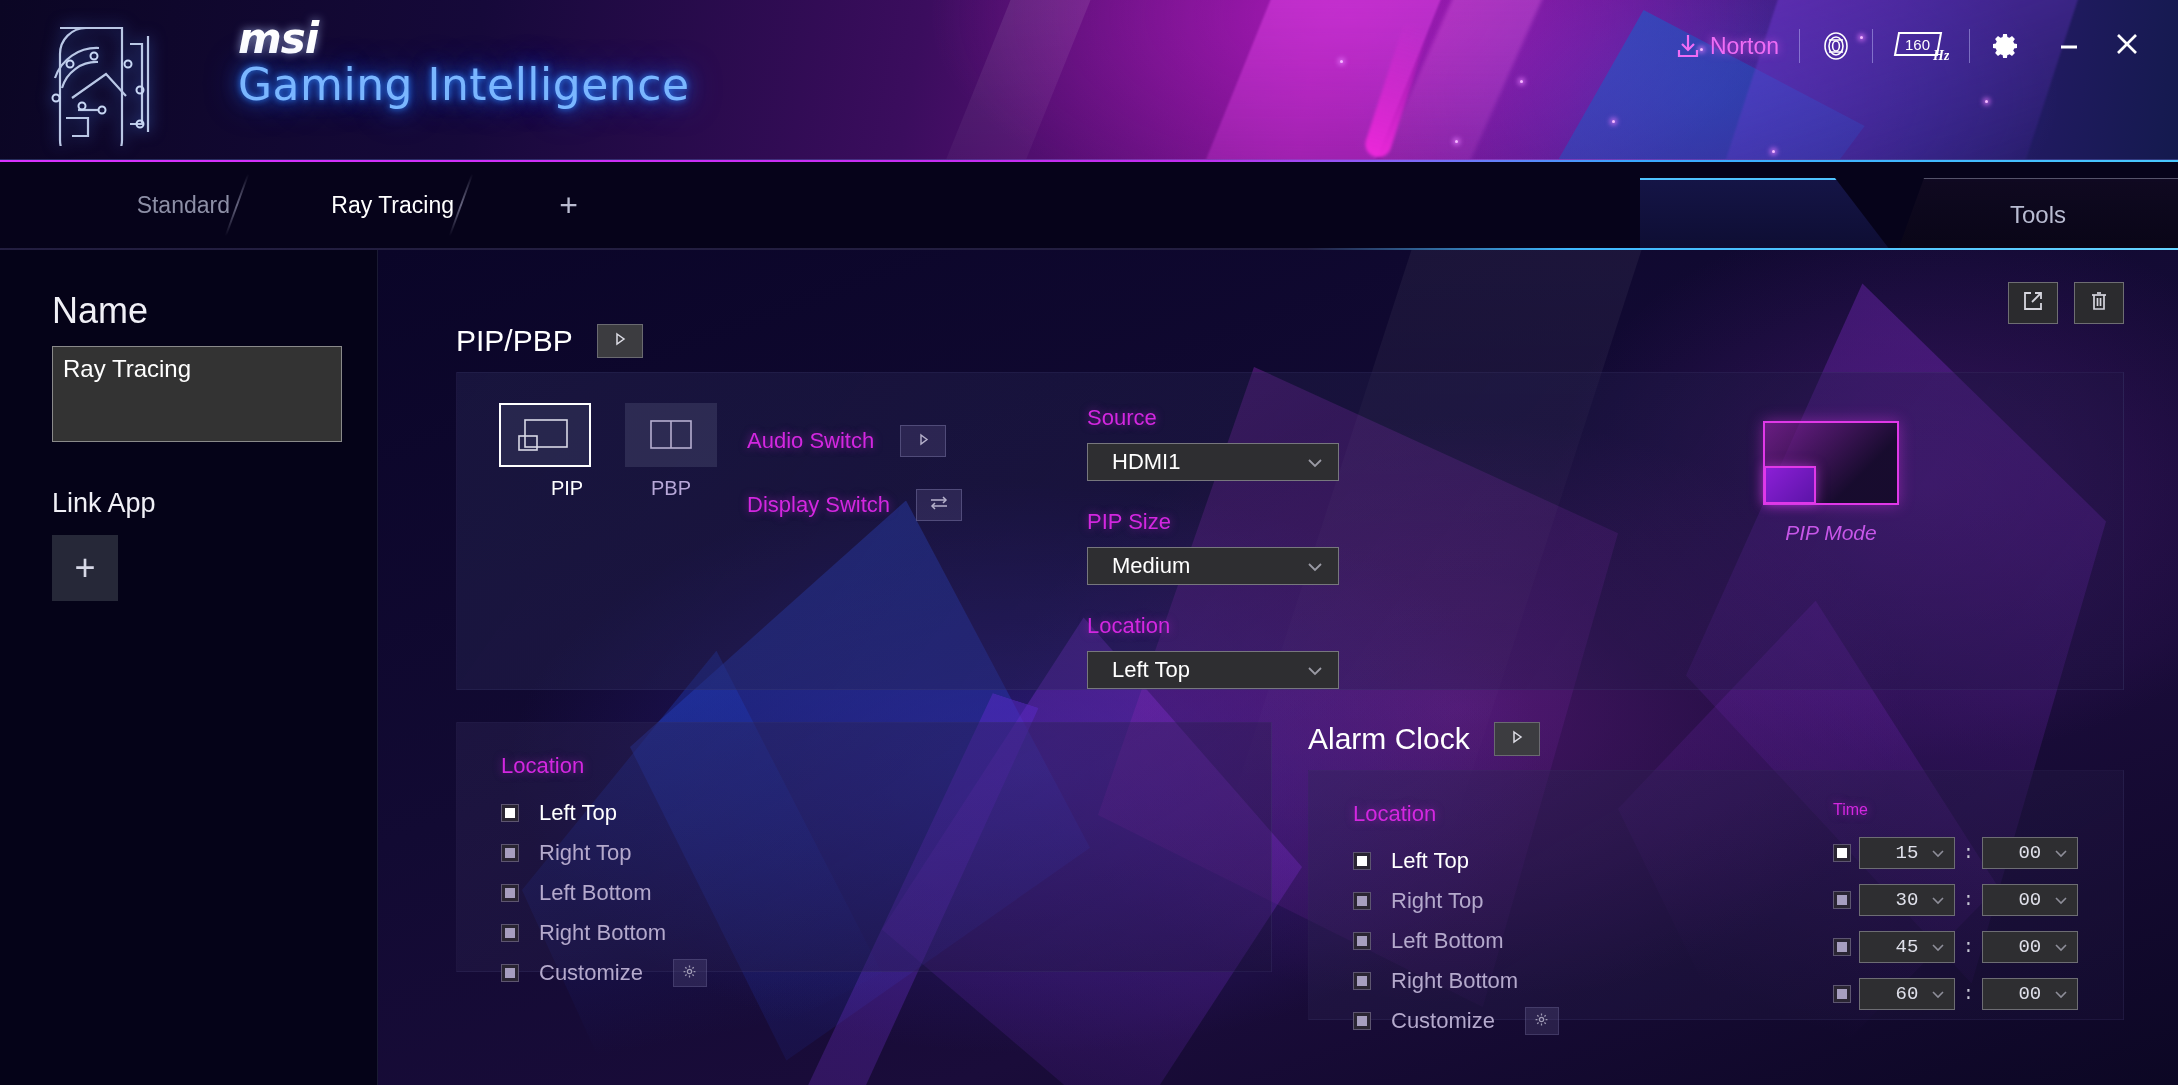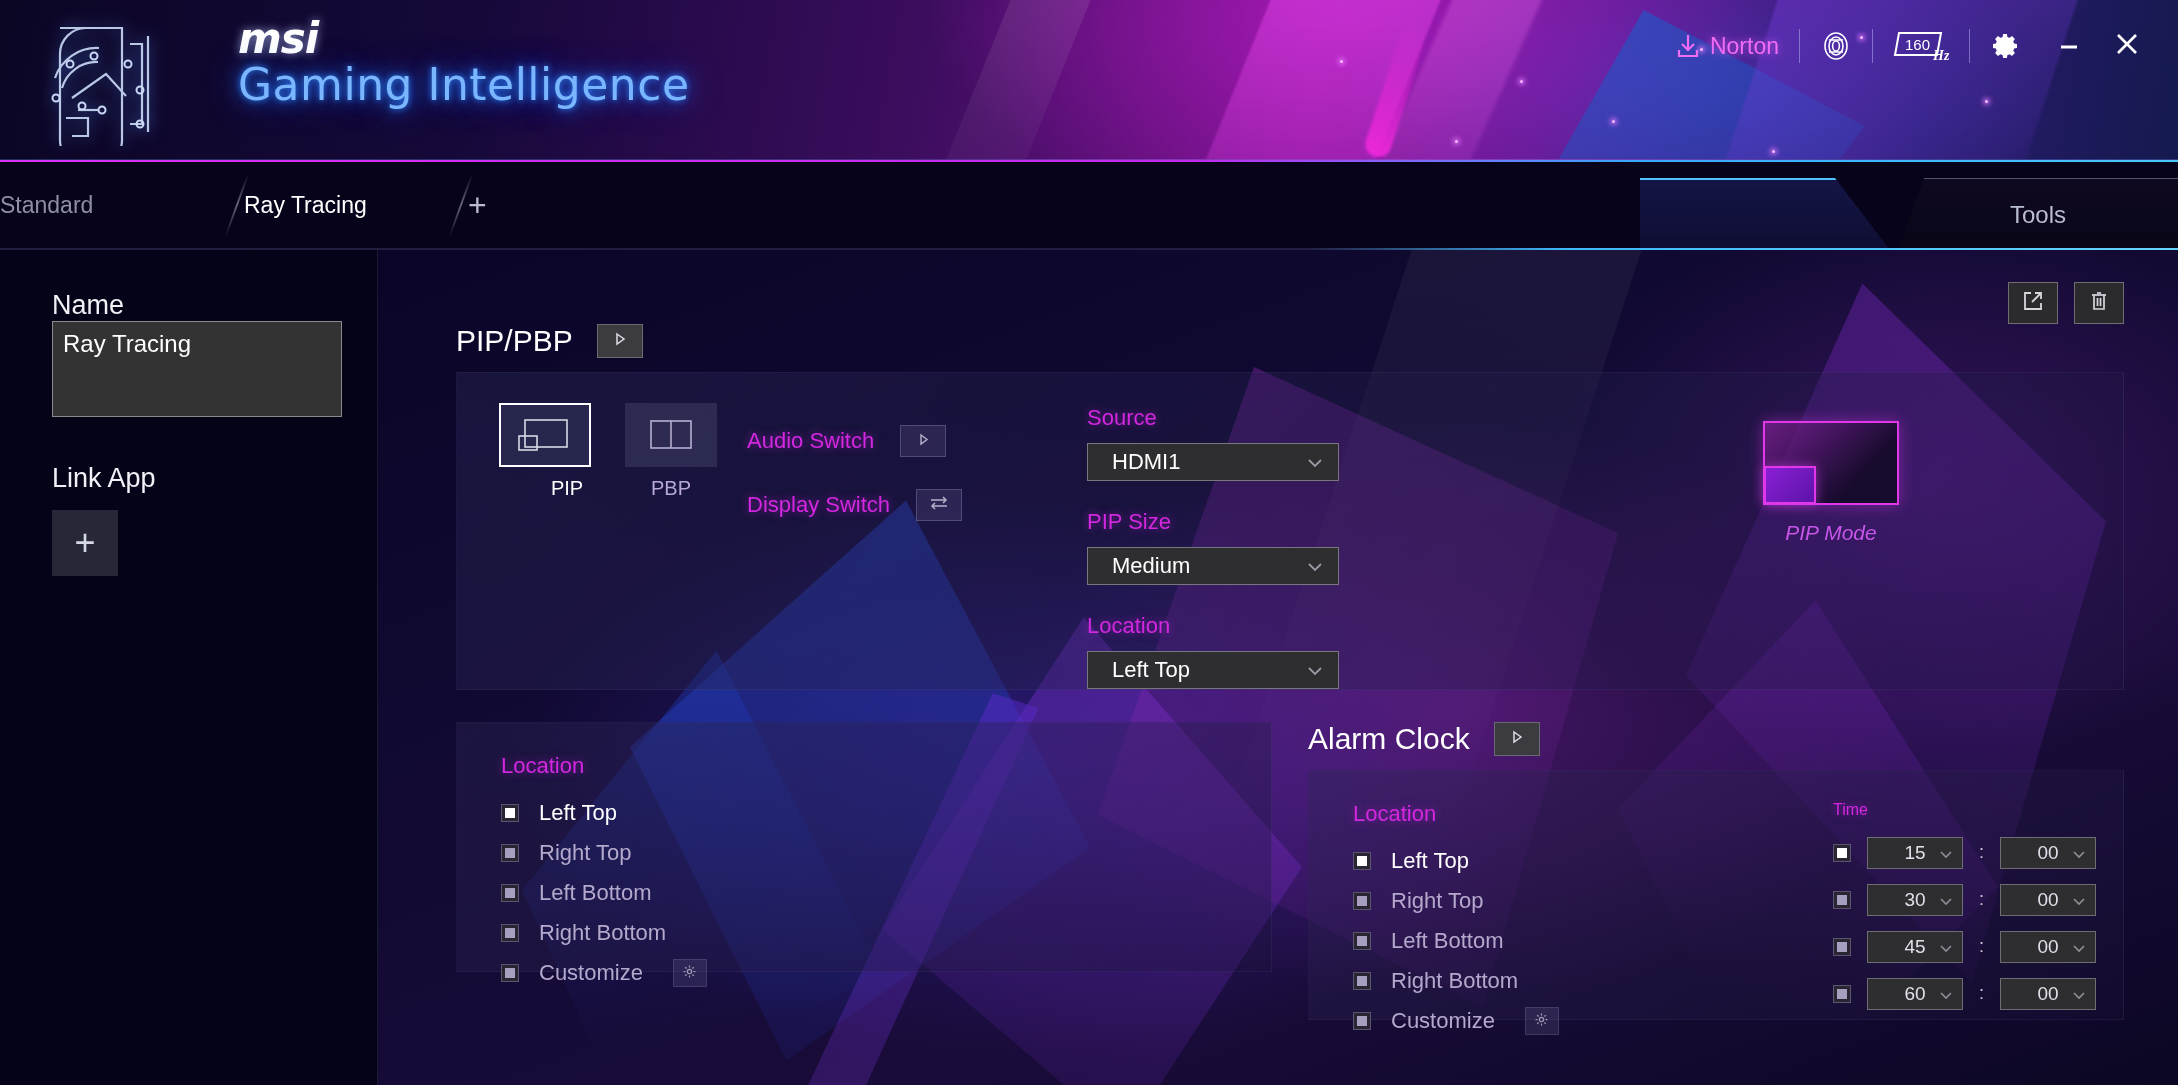--- a/index.html
+++ b/index.html
@@ -66,21 +66,21 @@
   .tool-norton { color:#f06cf5; font-size:23px; text-shadow:0 0 8px rgba(230,90,240,0.8); }
   .tool svg { display:block; }
   .vsep { width:1px; height:34px; background:rgba(200,200,255,0.45); }
   .winbtn { width:58px; height:46px; display:flex; align-items:center; justify-content:center; cursor:pointer; }
 
   
   .tabbar { position:relative; height:90px; flex:0 0 90px; background:#06031a; overflow:hidden; }
   .tabbar .glowline { position:absolute; left:0; top:0; width:100%; height:2px; background:linear-gradient(90deg,#d832ff 0%,#c12cf0 55%,#3aa7ff 75%,#49c8ff 100%); }
   .tab-left { position:absolute; left:0; top:0; height:90px; display:flex; align-items:center; }
   .tab {
-    position:relative; height:90px; display:flex; align-items:center; justify-content:flex-start;
+    position:relative; height:90px; display:flex; align-items:center; justify-content:flex-end;
     color:#8d8fa6; font-size:23px; cursor:pointer; user-select:none;
   }
   .tab.active { color:#ffffff; }
   .tab-sep { width:2px; height:62px; background:linear-gradient(180deg,transparent,rgba(180,180,210,0.55),transparent); transform:skewX(-20deg); margin:0 6px; }
   .tab-std { width:230px; }
   .tab-ray { width:210px; }
   .tab-add { width:110px; color:#b9bbd0; font-size:32px; }
 
   .tab-right { position:absolute; right:0; top:0; height:90px; display:flex; align-items:flex-end; }
   .rtab {
@@ -103,21 +103,21 @@
 
   
   .body-row { flex:1 1 auto; display:flex; min-height:0; }
 
   
   .sidebar {
     flex:0 0 378px; background:#050318;
     border-right:1px solid #1a1a33;
     padding:40px 0 0 52px;
   }
-  .side-label { font-size:27px; color:#f0f0f6; }
+  .side-label { font-size:36px; color:#f0f0f6; margin-bottom:14px; }
   .name-box {
     width:290px; height:96px;
     background:#333333; border:1px solid #8a8a8a;
     padding:8px 10px; font-size:24px; color:#ffffff;
     cursor:text;
   }
   .side-label2 { font-size:27px; color:#f0f0f6; margin:46px 0 16px; }
   .add-app {
     width:66px; height:66px; background:#262838;
     display:flex; align-items:center; justify-content:center;
@@ -230,21 +230,21 @@
   .radrow { display:flex; align-items:center; gap:20px; height:40px; cursor:pointer; }
   .radbox { width:18px; height:18px; background:#2a2533; border:1px solid #5d5570; display:flex; align-items:center; justify-content:center; }
   .radbox i { width:10px; height:10px; background:#a79ec0; display:block; }
   .radrow.sel .radbox i { background:#ffffff; }
   .radtext { font-size:22px; color:#b4a9cc; }
   .radrow.sel .radtext { color:#ffffff; }
   .gearbtn { width:34px; height:28px; background:rgba(90,84,128,0.30); border:1px solid rgba(150,145,195,0.22); display:flex; align-items:center; justify-content:center; margin-left:10px; cursor:pointer; }
 
   .timecol { flex:1 1 auto; padding-left:10px; }
   .timelabel { font-size:16px; color:#d327e0; text-shadow:0 0 8px rgba(210,40,225,0.5); margin-bottom:10px; }
-  .timerow { display:flex; align-items:center; gap:16px; height:47px; }
+  .timerow { display:flex; align-items:center; gap:8px; height:47px;font-family:Liberation Mono, monospace; }
   .tsel {
     position:relative; width:96px; height:32px; background:#2e2e31; border:1px solid #6d6d73;
     display:flex; align-items:center; justify-content:center;
     font-size:19px; color:#dfe0ea; cursor:pointer;
   }
   .tsel .chev { position:absolute; right:9px; top:50%; transform:translateY(-50%); }
   .colon { font-size:18px; color:#c7c8d4; }
 </style>
 </head>
 <body>

